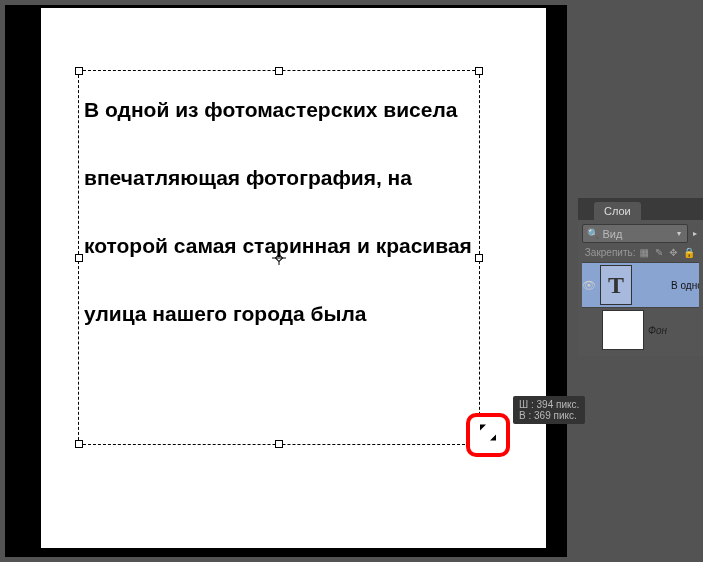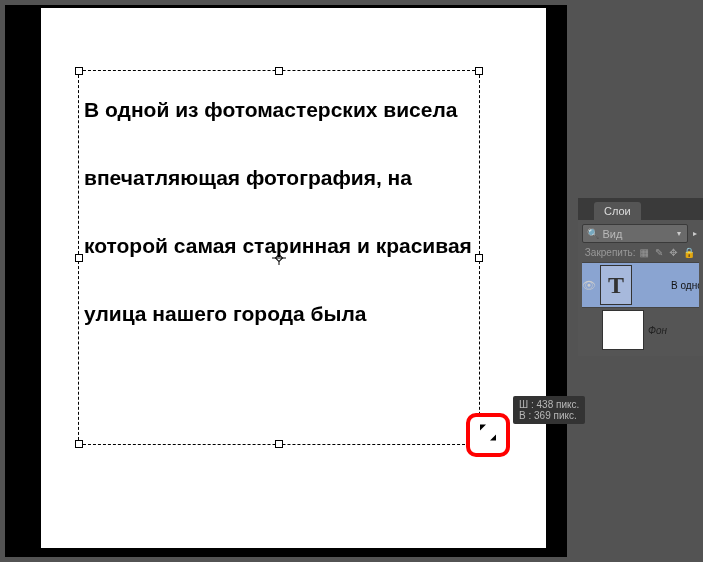--- a/index.html
+++ b/index.html
@@ -260,21 +260,21 @@
 
     <div class="resize-cursor-highlight">
       <span class="resize-cursor">
         <svg width="20" height="20" viewBox="0 0 20 20">
           <path d="M2 2 L8 2 L5 5 L15 15 L18 12 L18 18 L12 18 L15 15 L5 5 L2 8 Z" fill="#000"></path>
         </svg>
       </span>
     </div>
 
     <div class="tooltip">
-      <div><span>Ш :</span> <span>438 пикс.</span></div>
+      <div><span>Ш :</span> <span>394 пикс.</span></div>
       <div><span>В :</span> <span>369 пикс.</span></div>
     </div>
 
   </div>
 </div>
 
 <div class="panels">
   <div class="panel-tab-strip">
     <div class="panel-tab">Слои</div>
   </div>

